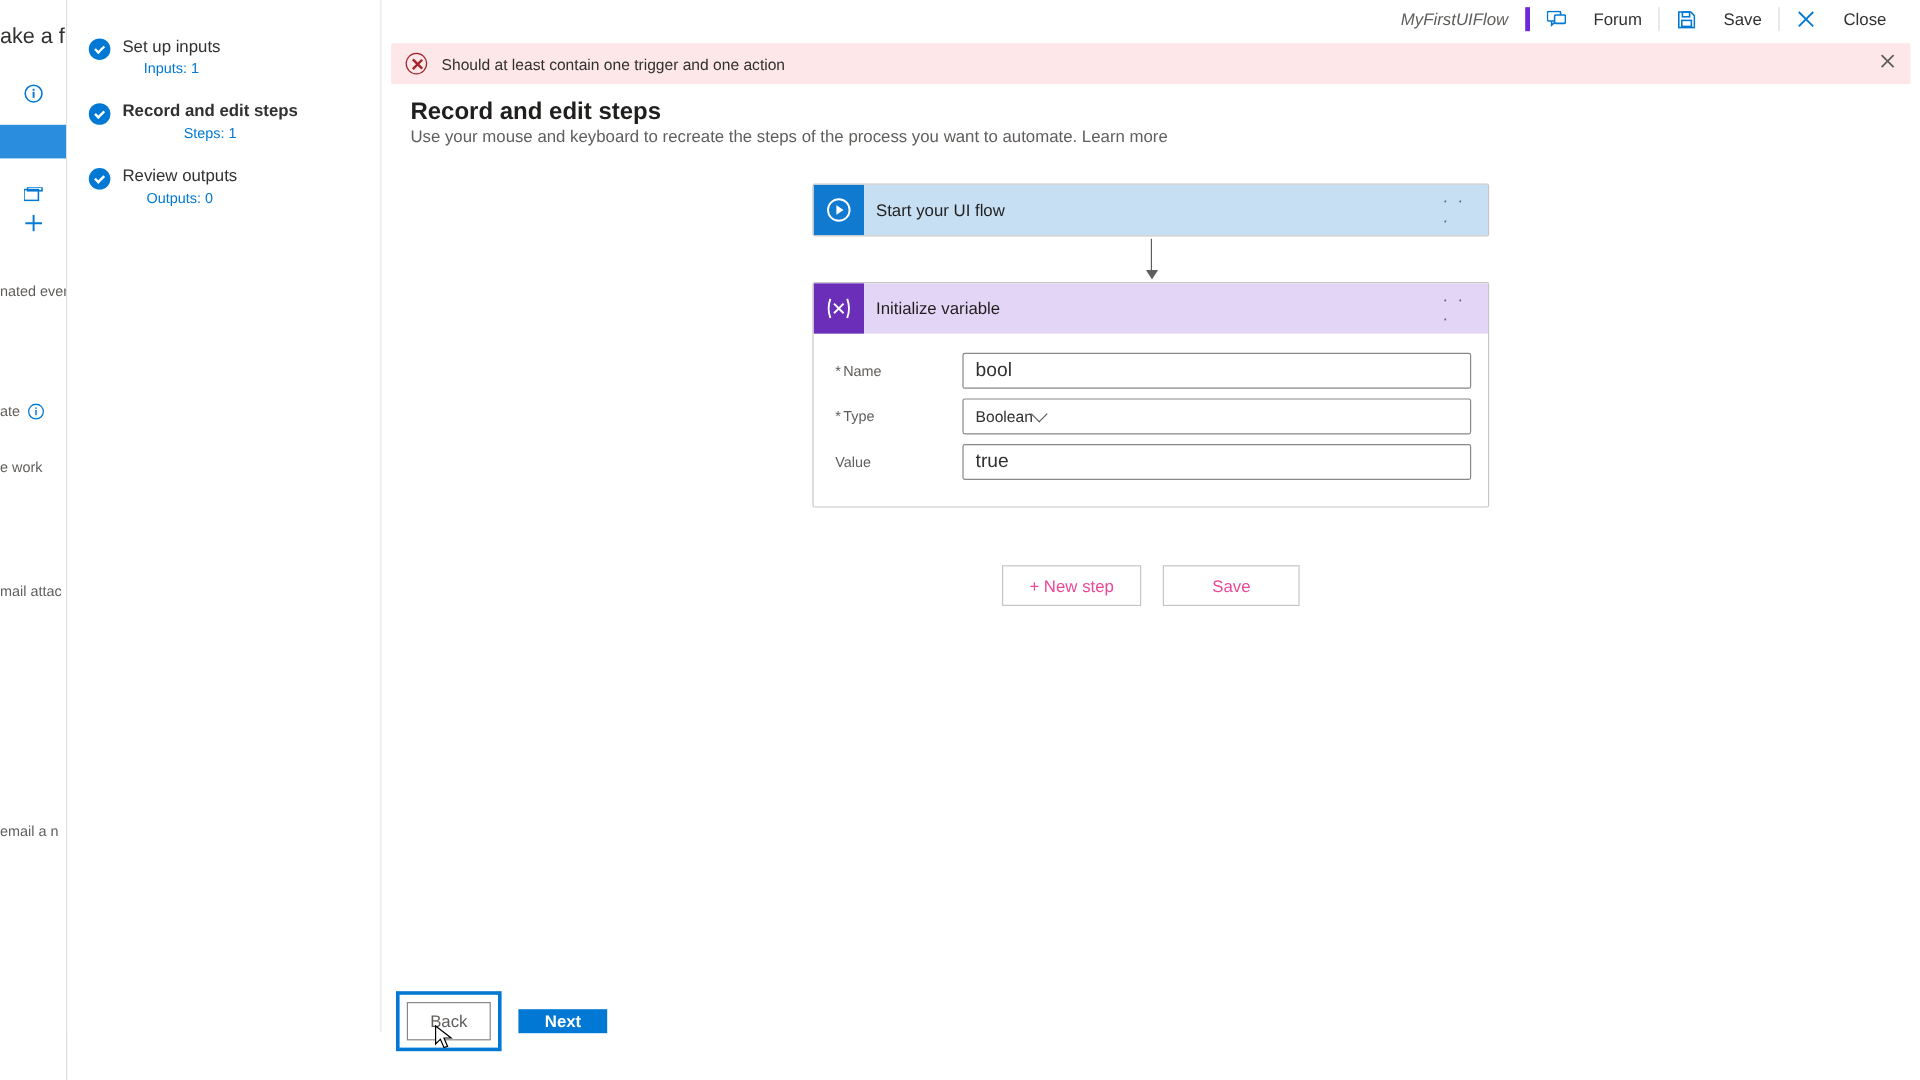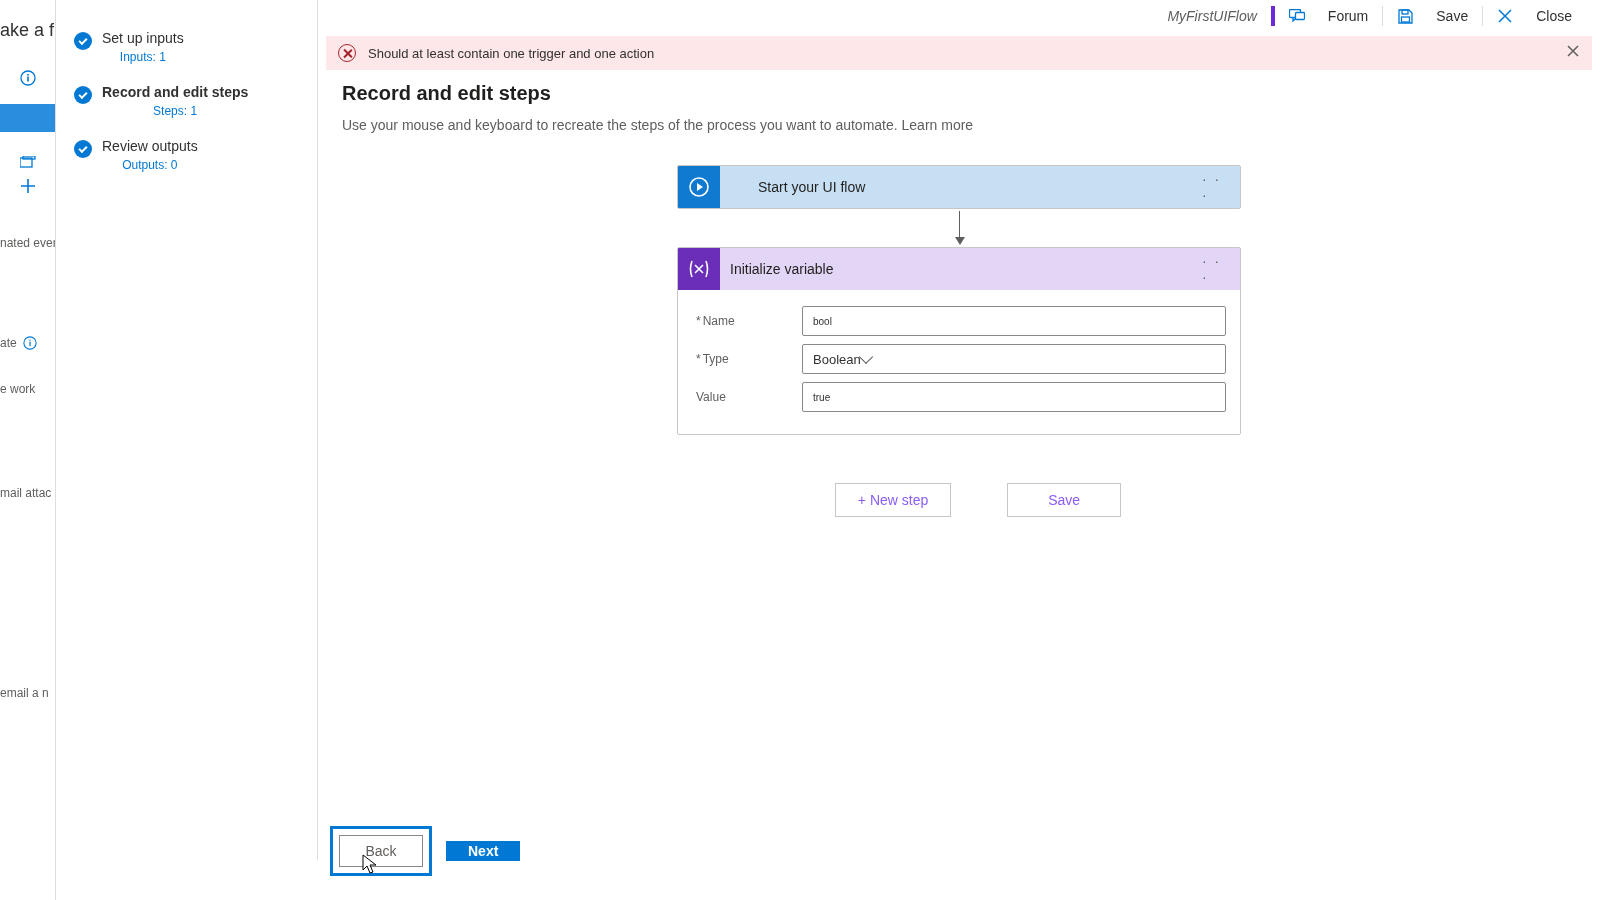--- a/index.html
+++ b/index.html
@@ -39,57 +39,57 @@
     .alert { margin: 4px 8px 0 8px; background:#fde7e9; border:none; height:34px; display:flex; align-items:center; padding: 0 12px; position:relative; }
     .alert-icon { width:18px; height:18px; border-radius:50%; border:1.5px solid #a4262c; position:relative; margin-right:12px; }
     .alert-icon::before, .alert-icon::after { content:""; position:absolute; left:8px; top:3px; width:1.5px; height:11px; background:#a4262c; }
     .alert-icon::before { transform: rotate(45deg); transform-origin:center; left:7.5px; top:3px; }
     .alert-icon::after { transform: rotate(-45deg); transform-origin:center; left:7.5px; top:3px; }
     .alert-text { color:#323130; font-size:13px; }
     .alert-close { position:absolute; right:10px; top:8px; width:16px; height:16px; color:#605e5c; cursor:pointer; }
 
     .heading-area { padding: 12px 24px 6px 24px; }
     .page-h1 { font-size: 20px; font-weight:600; color:#201f1e; }
-    .page-sub { font-size: 14px; color:#605e5c; margin-top: 12px; }
+    .page-sub { font-size: 14px; color:#605e5c; margin-top: 0; }
     .page-sub .learn { color:#605e5c; cursor:pointer; }
 
     
     .canvas { margin-top: 26px; display:flex; flex-direction:column; align-items:center; }
 
     .card { width: 564px; border:1px solid #c8c6c4; border-radius:2px; overflow:hidden; background:#fff; }
     .card-header { height: 42px; display:flex; align-items:center; padding-right: 10px; }
     .card-iconwrap { width: 42px; height:42px; display:flex; align-items:center; justify-content:center; }
     .card-title { flex:1; font-size:14px; padding-left: 10px; color:#201f1e; }
     .card-menu { width:28px; height:28px; display:flex; align-items:center; justify-content:center; color:#605e5c; letter-spacing: 2px; cursor:pointer; }
 
-    .card-start .card-header { background:#c7dff3;gap:28px; }
+    .card-start .card-header { background:#c7dff3; }
     .card-start .card-iconwrap { background:#107ad1; }
 
     .card-init .card-header { background:#e3d5f5; }
     .card-init .card-iconwrap { background:#6b2eb8; }
 
     .arrow { width: 1px; height: 34px; position:relative; margin: 2px 0; }
     .arrow::before { content:""; position:absolute; left:0; top:0; width:1px; height:30px; background:#605e5c; }
     .arrow::after { content:""; position:absolute; left:-4px; top:26px; border-left:5px solid transparent; border-right:5px solid transparent; border-top:8px solid #605e5c; }
 
     .card-body { padding: 8px 14px 14px 14px; }
     .form-row { display:flex; align-items:center; margin: 8px 0; }
     .form-label { width: 110px; font-size: 12px; color:#605e5c; padding-left: 4px; }
     .form-label.req::before { content:"*"; color:#605e5c; margin-right:2px; }
-    .form-input { flex:1; height: 30px; border:1px solid #8a8886; border-radius:2px; padding: 0 10px; font-size: 10px; color:#323130; background:#fff; }
+    .form-input { flex:1; height: 30px; border:1px solid #8a8886; border-radius:2px; padding: 0 10px; font-size: 16px; color:#323130; background:#fff; }
     .form-select { flex:1; height: 30px; border:1px solid #8a8886; border-radius:2px; padding: 0 10px; font-size: 13px; position:relative; background:#fff; display:flex; align-items:center; justify-content:flex-start; cursor:pointer; }
     .chevron { width:10px; height:10px; border-right:1.5px solid #605e5c; border-bottom:1.5px solid #605e5c; transform: rotate(45deg); margin-right: 2px; margin-top:-4px; }
 
     .action-row { display:flex; justify-content:center; gap: 18px; margin-top: 48px; }
-    .btn-outline { border:1px solid #c8c6c4; background:#fff; height:34px; padding: 0 22px; font-size:14px; color:#8b5cf6; cursor:pointer;margin-left:38px; }
+    .btn-outline { border:1px solid #c8c6c4; background:#fff; height:34px; padding: 0 22px; font-size:14px; color:#ec4899; cursor:pointer; }
 
     
     .bottom { position:absolute; left:12px; bottom: 24px; display:flex; gap: 14px; align-items:center; }
     .btn-back-wrap { border: 3px solid #0078d4; padding: 6px; }
-    .btn-back { border:1px solid #8a8886; background:#fff; height:32px; width: 84px; padding: 0; font-size:14px; color:#605e5c; cursor:pointer; position:relative; }
+    .btn-back { border:1px solid #8a8886; background:#fff; height:32px; width: 70px; padding: 0; font-size:14px; color:#605e5c; cursor:pointer; position:relative; }
     .btn-next { background:#0078d4; color:#fff; border:none; height:20px; padding: 0 22px; font-size:14px; font-weight:600; cursor:pointer; }
 
     .cursor-icon { position:absolute; pointer-events:none; }
 
     
     .svg-x { stroke: currentColor; stroke-width:1.5; fill:none; }
   </style>
 </head>
 <body>
 

